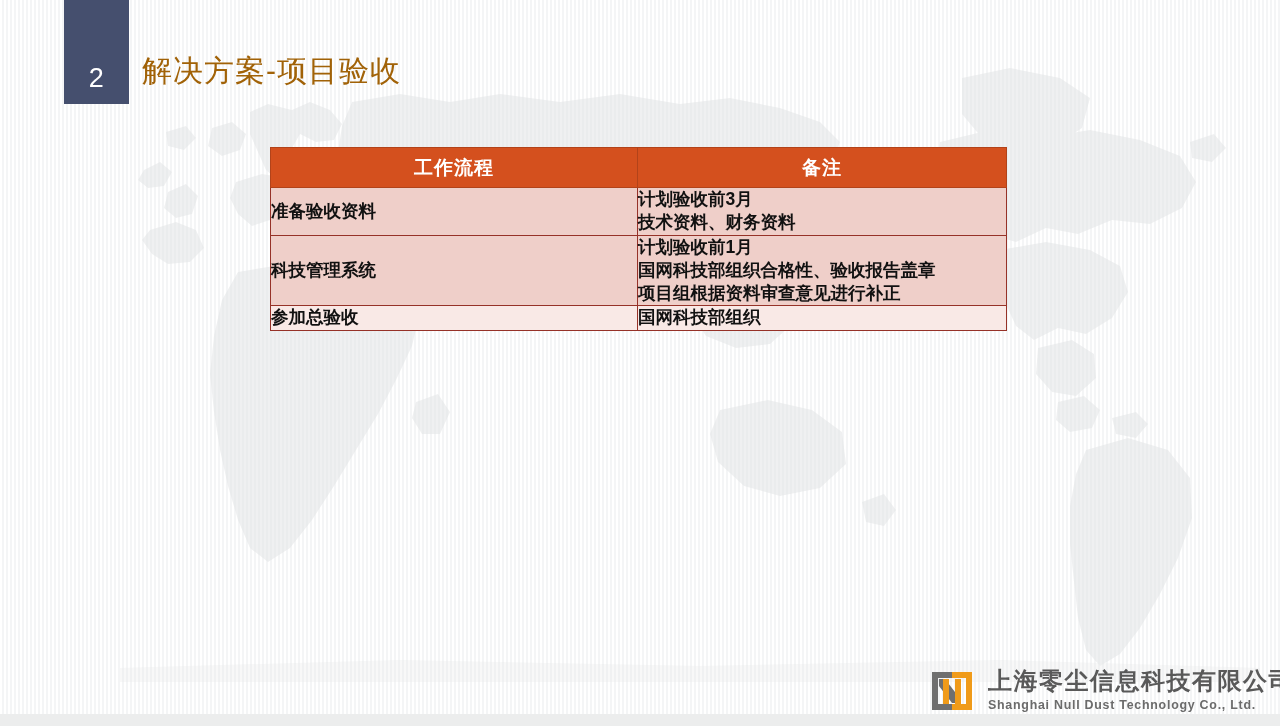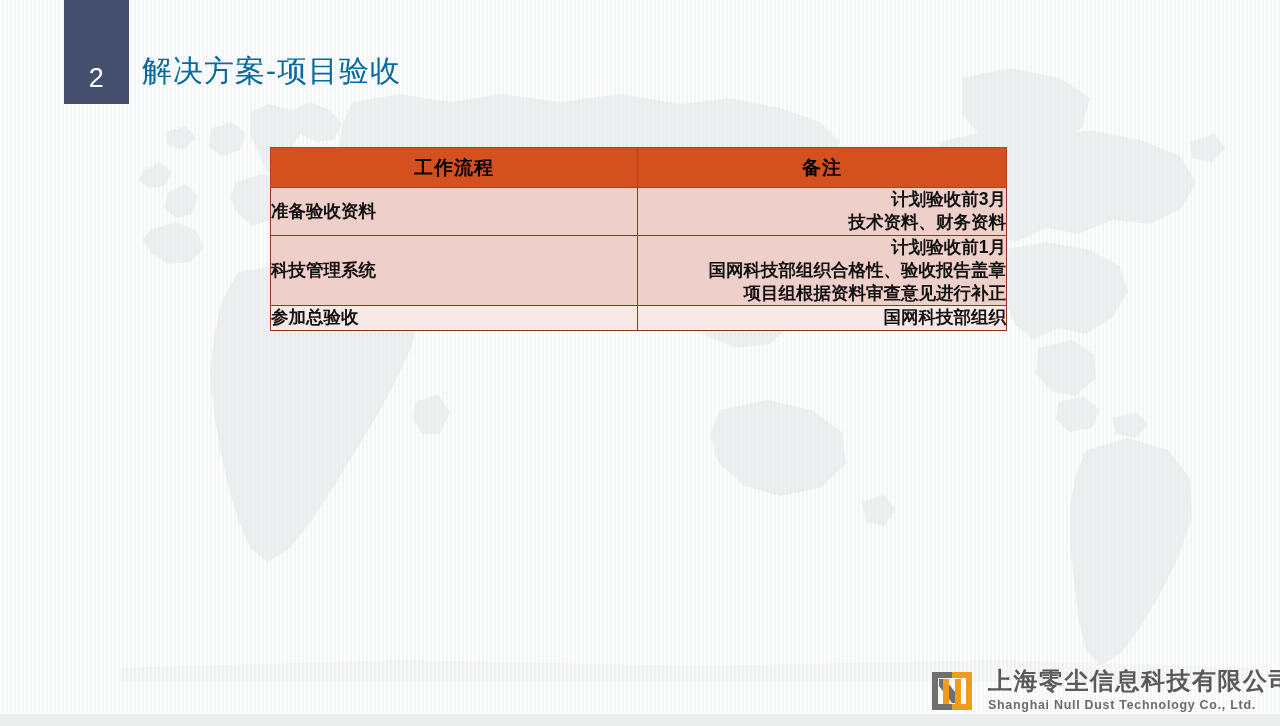--- a/index.html
+++ b/index.html
@@ -74,21 +74,21 @@
     color: #ffffff;
     font-size: 27px;
     font-weight: 400;
     line-height: 1;
     letter-spacing: 0.5px;
   }
   .title-text {
     position: absolute;
     left: 142px;
     top: 56px;
-    color: #0369a1;
+    color: #a16207;
     font-size: 30px;
     font-weight: 400;
     letter-spacing: 1px;
     line-height: 1;
     white-space: nowrap;
   }
 
   
   .wf-table {
     position: absolute;
@@ -106,36 +106,36 @@
   .wf-table td {
     border: 1px solid #963228;
     padding: 0;
     vertical-align: middle;
     box-sizing: border-box;
   }
 
   .wf-table thead th {
     background: #d4501e;
     border-color: #b2431a;
-    color: #000000;
+    color: #ffffff;
     font-size: 19px;
     font-weight: bold;
     text-align: center;
     height: 40px;
     letter-spacing: 1px;
   }
 
   .wf-table tbody td {
     font-size: 17.5px;
     font-weight: bold;
     color: #111111;
     line-height: 1.33;
   }
   .cell-pad-l { padding: 7px 6px 7px 10px; margin-left: 12px; }
-  .cell-pad-r { padding: 7px 8px 7px 9px; text-align: right; }
+  .cell-pad-r { padding: 7px 8px 7px 9px; }
 
   .row-dark  td { background: #efcfc9; }
   .row-light td { background: #f9e9e6; }
 
   .cell-line { display: block; white-space: nowrap; }
 
   
   .logo {
     position: absolute;
     left: 930px;

